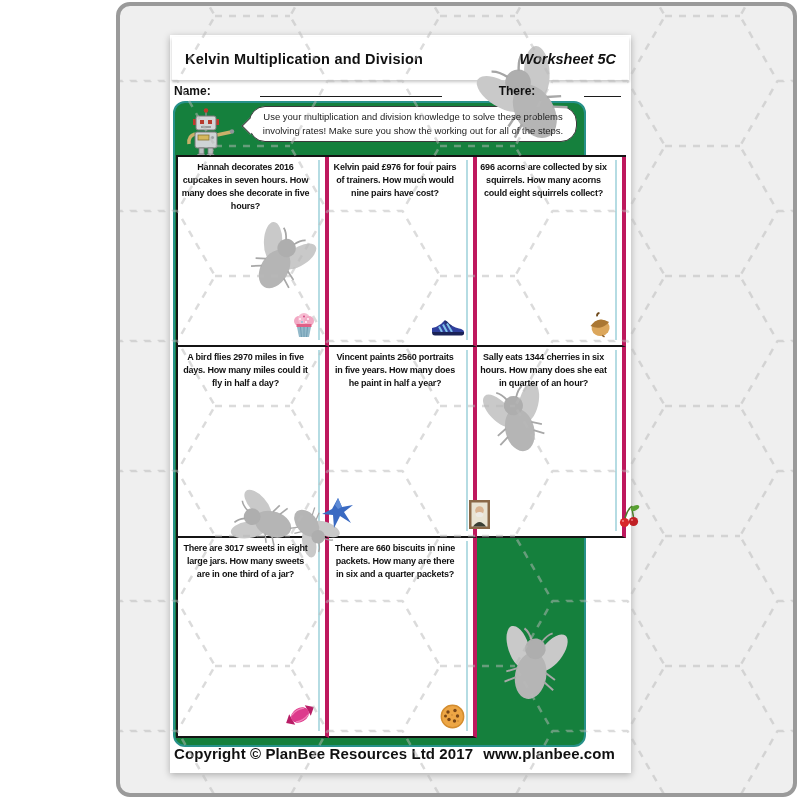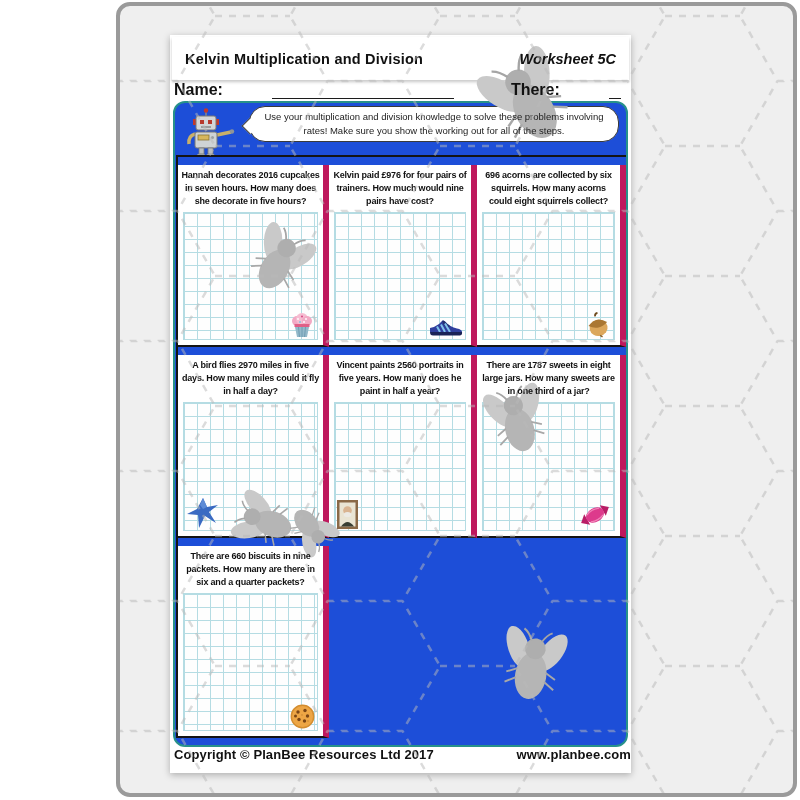--- a/index.html
+++ b/index.html
@@ -20,70 +20,70 @@
   .page-header{
     position:absolute;left:2px;top:2px;right:2px;height:43px;background:#fff;
     box-shadow:0 2px 3px rgba(0,0,0,.22);
     display:flex;align-items:center;justify-content:space-between;
     padding:0 13px;box-sizing:border-box;
   }
   .title{font-size:14.5px;font-weight:bold;letter-spacing:.2px;position:relative;z-index:6;}
   .worksheet-no{font-size:14.5px;font-weight:bold;position:relative;z-index:6;font-style:italic;}
   .name-row{
     position:absolute;left:4px;top:49px;right:4px;height:15px;
-    display:flex;align-items:flex-end;font-size:16px;font-weight:bold;gap:47px;
+    display:flex;align-items:flex-start;font-size:12px;font-weight:bold;gap:47px;
   }
   .fld-label{position:relative;z-index:6;}
   .uline{display:inline-block;border-bottom:1.6px solid #1c1c1c;height:12px;margin:0 2px;}
   .uline.name{width:182px;}
   .uline.date{flex:1;margin-right:6px;}
   .name-row .fld-label.date{margin-left:8px;}
   .panel{
-    position:absolute;left:3px;top:66px;width:455px;height:646px;
+    position:absolute;left:3px;top:66px;width:413px;height:646px;
     box-sizing:border-box;border:2.5px solid #27918a;border-radius:12px;
-    background:#1d4ed8;
+    background:#15803d;
   }
   .intro{position:absolute;left:6px;top:3px;right:7px;height:48px;display:flex;align-items:flex-start;}
   .robot{flex:0 0 auto;margin-top:2px;}
   .bubble{
     margin-left:14px;flex:1;background:#fff;border:1.5px solid #3a3a3a;border-radius:16px;
     position:relative;display:flex;align-items:center;justify-content:center;
     padding:3px 12px;min-height:34px;box-sizing:border-box;
   }
   .bubble .txt{font-size:9.5px;line-height:1.45;text-align:center;color:#222;position:relative;z-index:6;}
   .tail{
     position:absolute;left:-6.5px;top:13px;width:11px;height:11px;background:#fff;
     border-left:1.5px solid #3a3a3a;border-bottom:1.5px solid #3a3a3a;transform:rotate(45deg);
   }
   .qgrid{
     position:absolute;left:1px;top:52px;
     border-top:2px solid #141414;border-left:2px solid #141414;
     display:grid;grid-template-columns:151px 148px 149px;grid-template-rows:190px 191px 200px;
   }
   .cell{
-    border-right:6px solid #be185d;border-bottom:2px solid #141414;background:#fff;
-    display:flex;flex-direction:column;box-sizing:border-box;position:relative;margin-top:8px;
+    border-right:4px solid #be185d;border-bottom:2px solid #141414;background:#fff;
+    display:flex;flex-direction:row;box-sizing:border-box;position:relative;
   }
   .q{
     font-size:9px;font-weight:bold;letter-spacing:-0.2px;text-align:center;line-height:1.45;
     padding:4px 3px 1px;position:relative;z-index:6;color:#111;
   }
   .work{
     flex:1;margin:3px 5px 5px;position:relative;background-color:#fefefe;
     border:1px solid #b5dce3;
     background-image:
       repeating-linear-gradient(to right,#b5dce3 0,#b5dce3 1px,transparent 1px,transparent 13px),
       repeating-linear-gradient(to bottom,#b5dce3 0,#b5dce3 1px,transparent 1px,transparent 13px);
   }
   .icon{position:absolute;z-index:5;}
   .icon.br{right:2px;bottom:1px;}
   .icon.bl{left:2px;bottom:1px;}
   .footer{
-    position:absolute;left:4px;right:0;bottom:11px;display:flex;justify-content:space-between;
-    font-size:13px;font-weight:bold;letter-spacing:.1px;
+    position:absolute;left:4px;right:16px;bottom:11px;display:flex;justify-content:space-between;
+    font-size:15px;font-weight:bold;letter-spacing:.1px;
   }
   .footer span{position:relative;z-index:6;}
   .flies{position:absolute;left:0;top:0;width:461px;height:738px;z-index:4;pointer-events:none;overflow:visible;}
   .hex-overlay{position:absolute;inset:0;z-index:7;pointer-events:none;opacity:.5;}
 </style>
 </head>
 <body>
 
 <div class="frame">
   <div class="page">
@@ -210,23 +210,36 @@
             <svg class="icon bl" width="21" height="29" viewBox="0 0 21 29" xmlns="http://www.w3.org/2000/svg">
               <rect x="0" y="0" width="21" height="29" fill="#8a6947"></rect>
               <rect x="2.5" y="2.5" width="16" height="24" fill="#e9e4d3"></rect>
               <circle cx="10.5" cy="10.5" r="4.3" fill="#d9b491"></circle>
               <ellipse cx="10.5" cy="14.5" rx="3.8" ry="2.6" fill="#eceae4"></ellipse>
               <path d="M4,26.5 Q10.5,17.5 17,26.5 Z" fill="#3a3f34"></path>
             </svg>
           </div>
         </div>
 
-
-        <div class="cell">
-          <div class="q">There are 1787 sweets in eight large jars. How many sweets are in one third of a jar?</div>
+        <div class="cell">
+          <div class="q">Sally eats 1344 cherries in six hours. How many does she eat in quarter of an hour?</div>
+          <div class="work">
+            <svg class="icon bl" width="24" height="27" viewBox="0 0 24 27" xmlns="http://www.w3.org/2000/svg">
+              <path d="M7,16 Q9,8 14,4 M15.5,15 Q14,8 14,4" stroke="#4c7c2b" stroke-width="1.5" fill="none"></path>
+              <ellipse cx="17" cy="6" rx="4.5" ry="2.4" fill="#58a032" transform="rotate(-25 17 6)"></ellipse>
+              <circle cx="6.5" cy="20.5" r="4.6" fill="#d8262b"></circle>
+              <circle cx="15.5" cy="19.5" r="4.6" fill="#c01f24"></circle>
+              <circle cx="5" cy="19" r="1" fill="#f08a8c"></circle>
+                <circle cx="14" cy="18" r="1" fill="#ee7d80"></circle>
+            </svg>
+          </div>
+        </div>
+
+        <div class="cell">
+          <div class="q">There are 3017 sweets in eight large jars. How many sweets are in one third of a jar?</div>
           <div class="work">
             <svg class="icon br" width="34" height="28" viewBox="0 0 34 28" xmlns="http://www.w3.org/2000/svg">
               <g transform="rotate(-30 17 14)">
                 <polygon points="1,14 8,8 8,20" fill="#b81d66"></polygon>
                 <polygon points="33,14 26,8 26,20" fill="#b81d66"></polygon>
                 <ellipse cx="17" cy="14" rx="9.5" ry="7" fill="#dd3a8c"></ellipse>
                 <path d="M10,10 Q17,7 24,10 M10,18 Q17,21 24,18" stroke="#f183b8" stroke-width="1.3" fill="none"></path>
               </g>
             </svg>
           </div>

